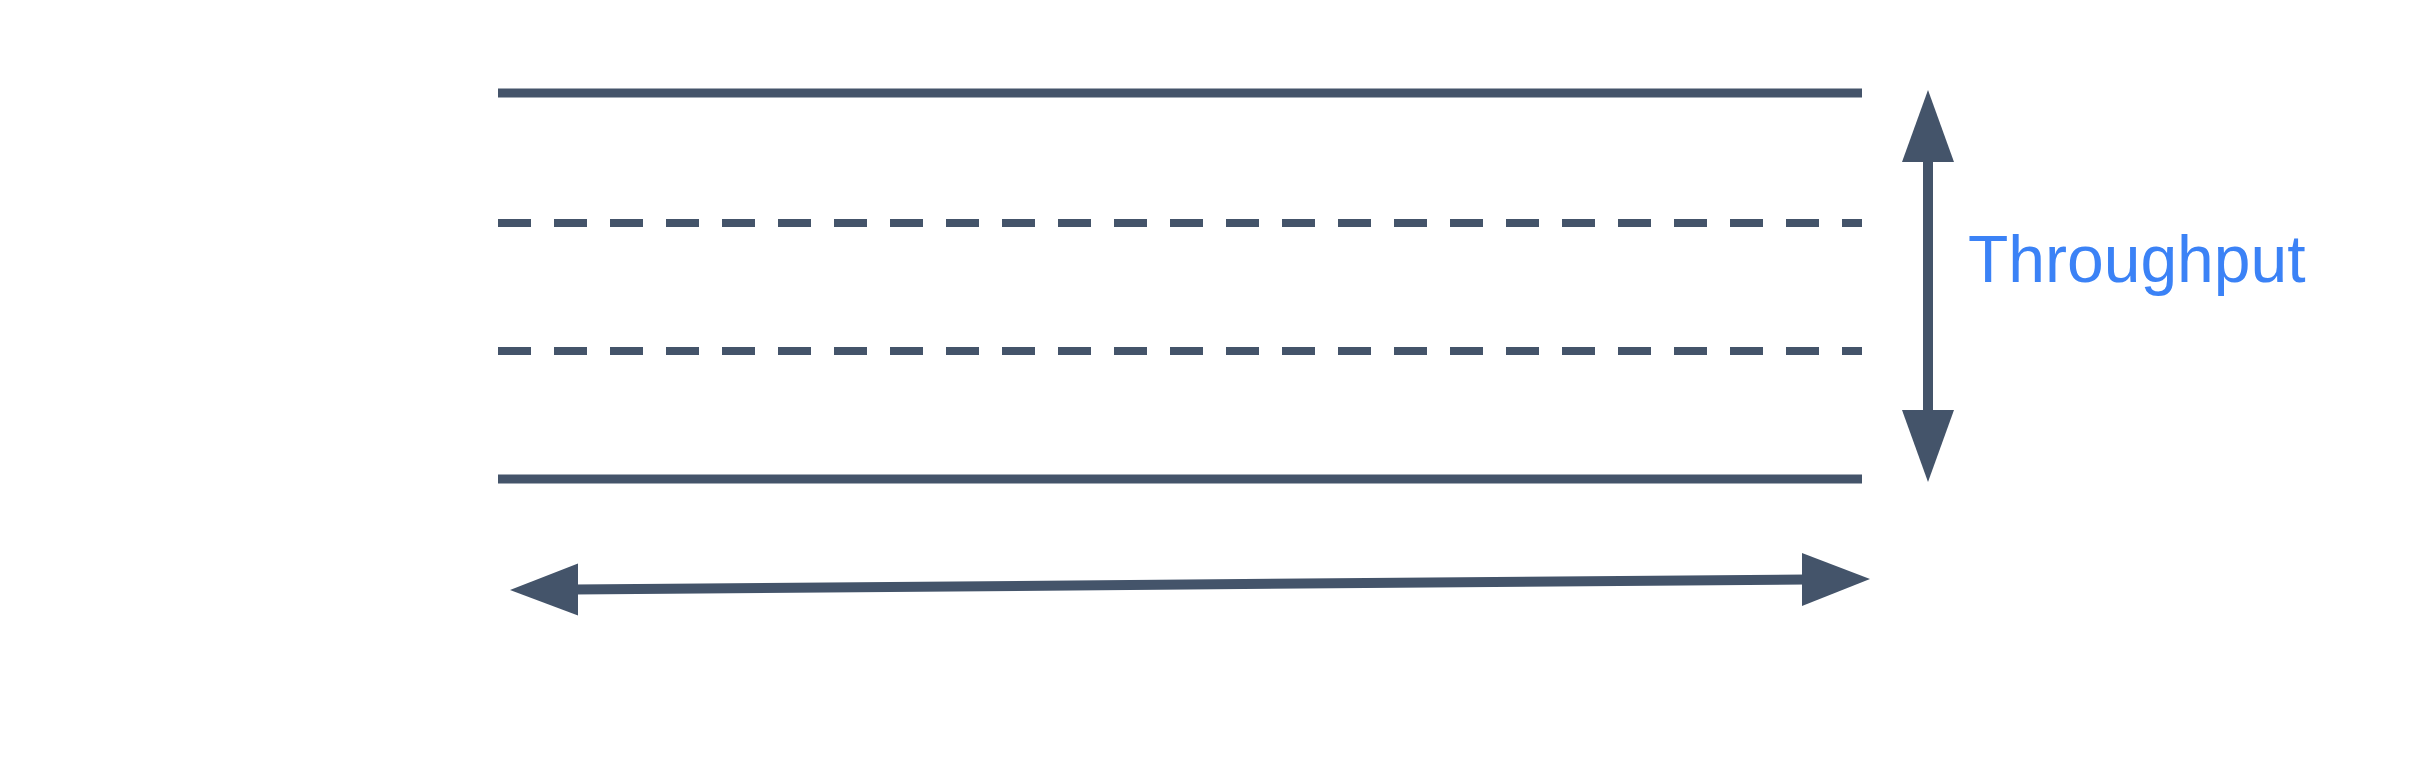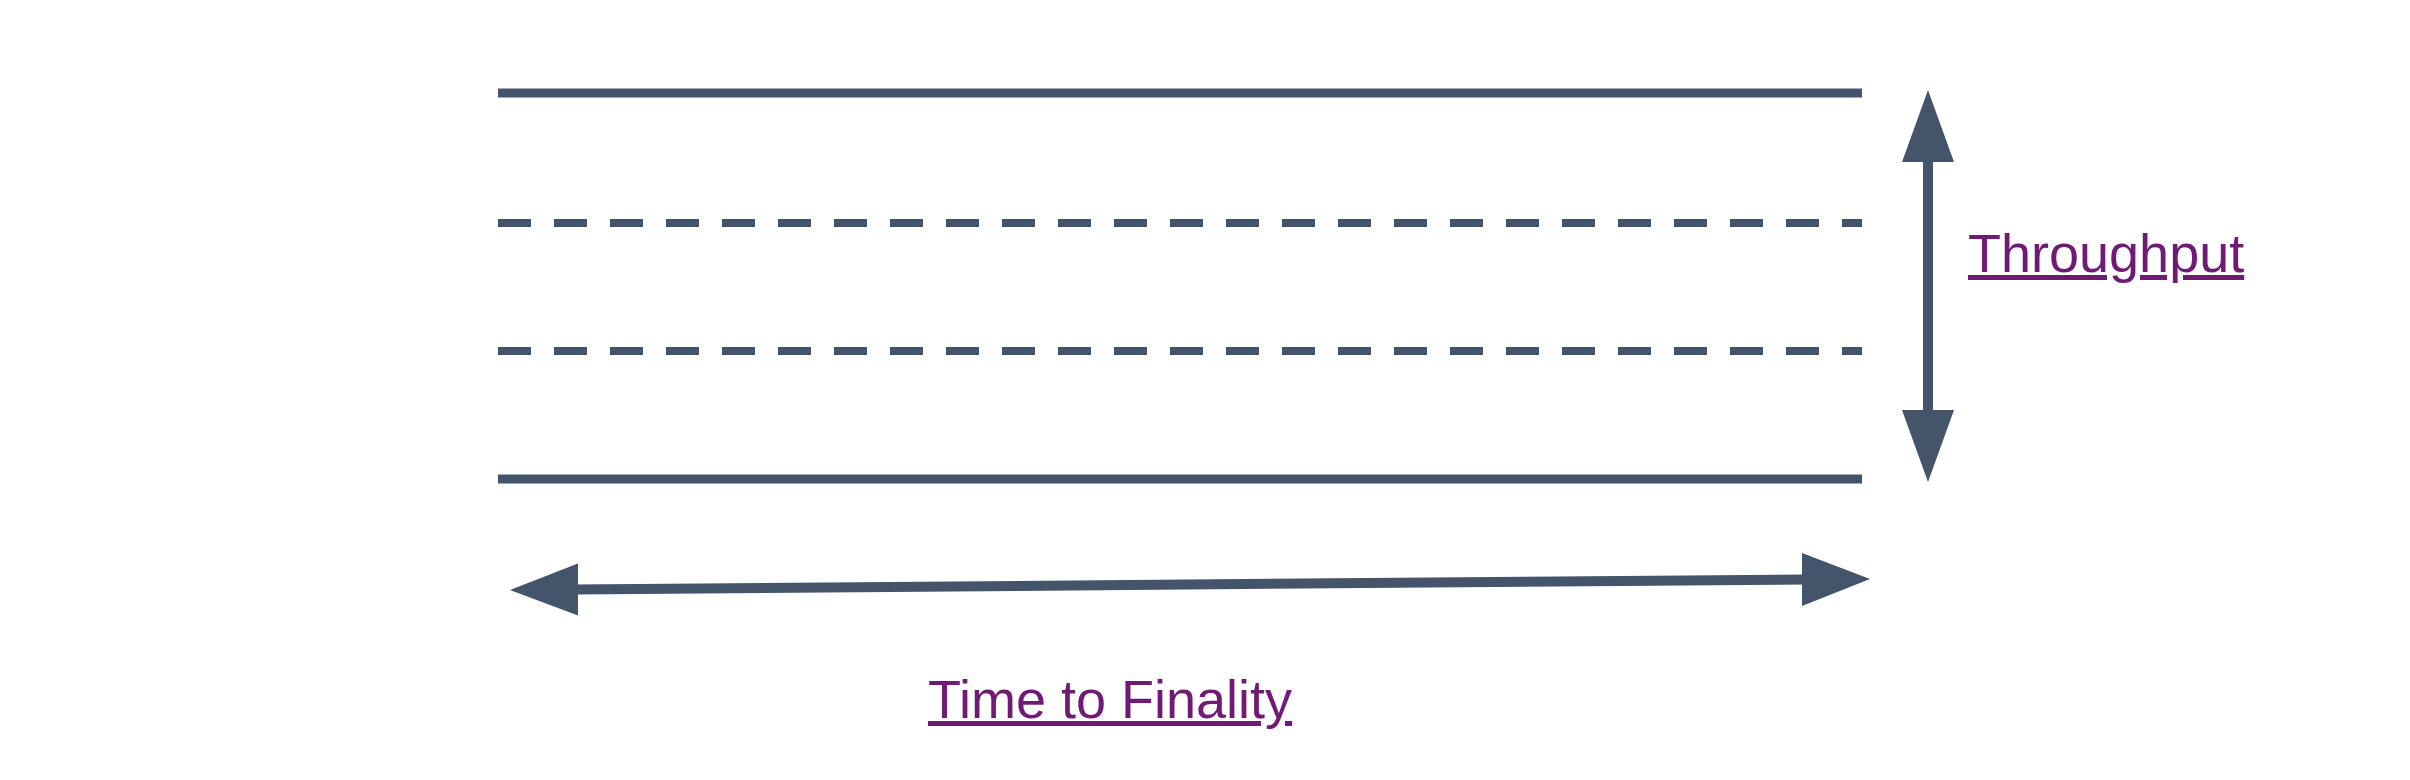--- a/index.html
+++ b/index.html
@@ -18,26 +18,25 @@
   .diagram-svg {
     position: absolute;
     left: 0;
     top: 0;
     width: 2410px;
     height: 780px;
     display: block;
   }
   .axis-label {
     position: absolute;
-    color: #701a75;
-    font-size: 54px;
+    color: #3b82f6;
+    font-size: 66px;
     line-height: 1;
     white-space: nowrap;
     letter-spacing: 0px;
-    text-decoration: underline;
   }
   .label-throughput {
     left: 1968px;
     top: 226px;
   }
   .label-finality {
     left: 928px;
     top: 672px;
   }
 </style>
@@ -64,15 +63,14 @@
 
     <g>
       <line x1="574" y1="589.5" x2="1806" y2="579.5" stroke-width="10" stroke="#44546A"></line>
       <polygon points="510,590 578,563.5 578,615.5" fill="#44546A"></polygon>
       <polygon points="1870,579 1802,553 1802,606" fill="#44546A"></polygon>
     </g>
   </svg>
 
   <div class="axis-label label-throughput">Throughput</div>
 
-  <div class="axis-label label-finality">Time to Finality</div>
 
 </div>
 
 </body></html>

